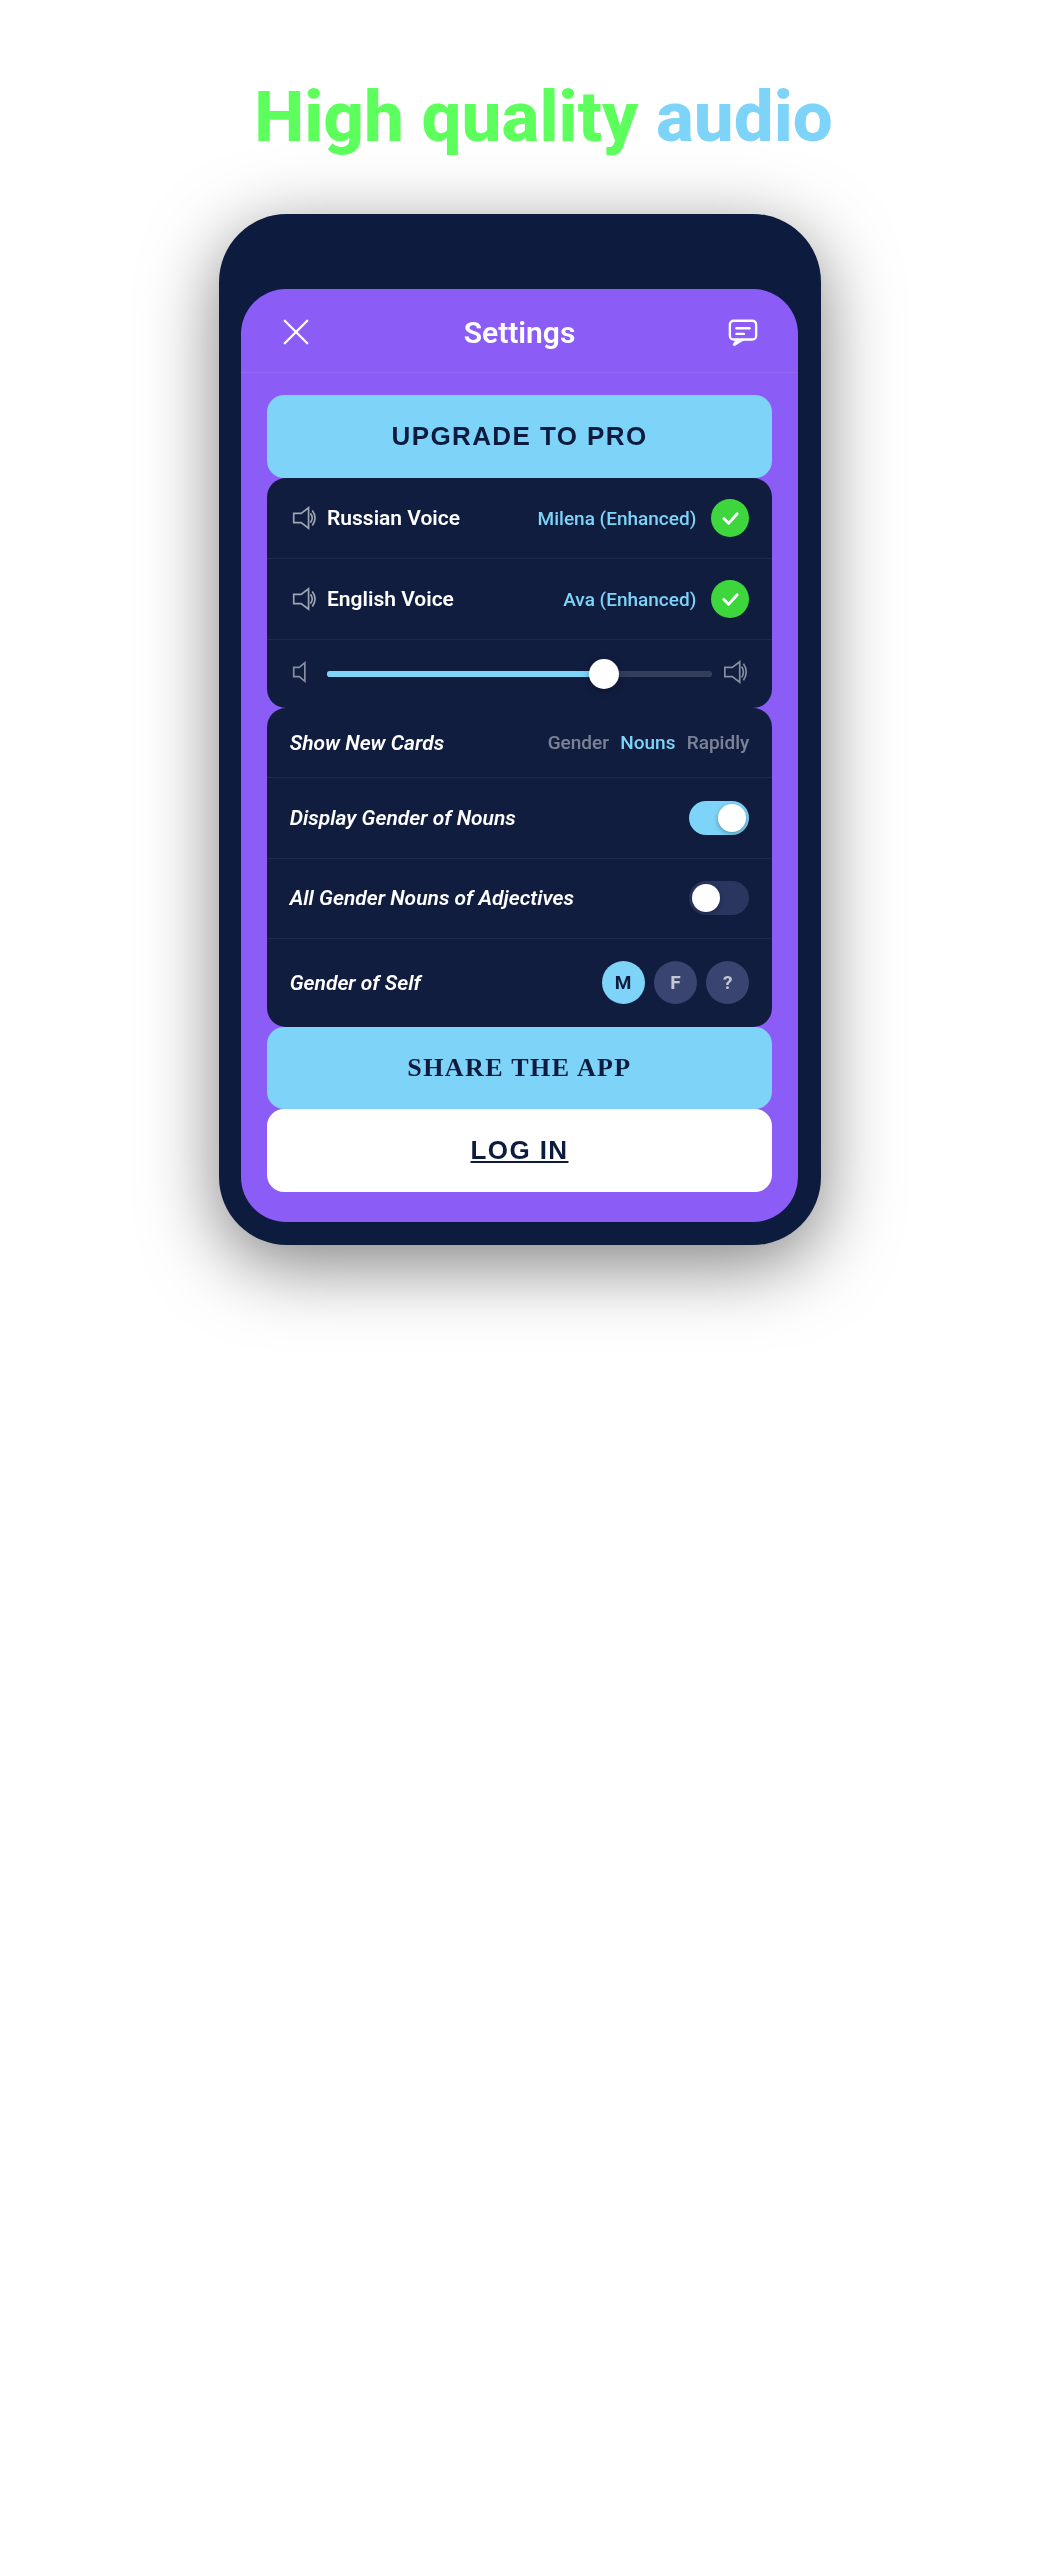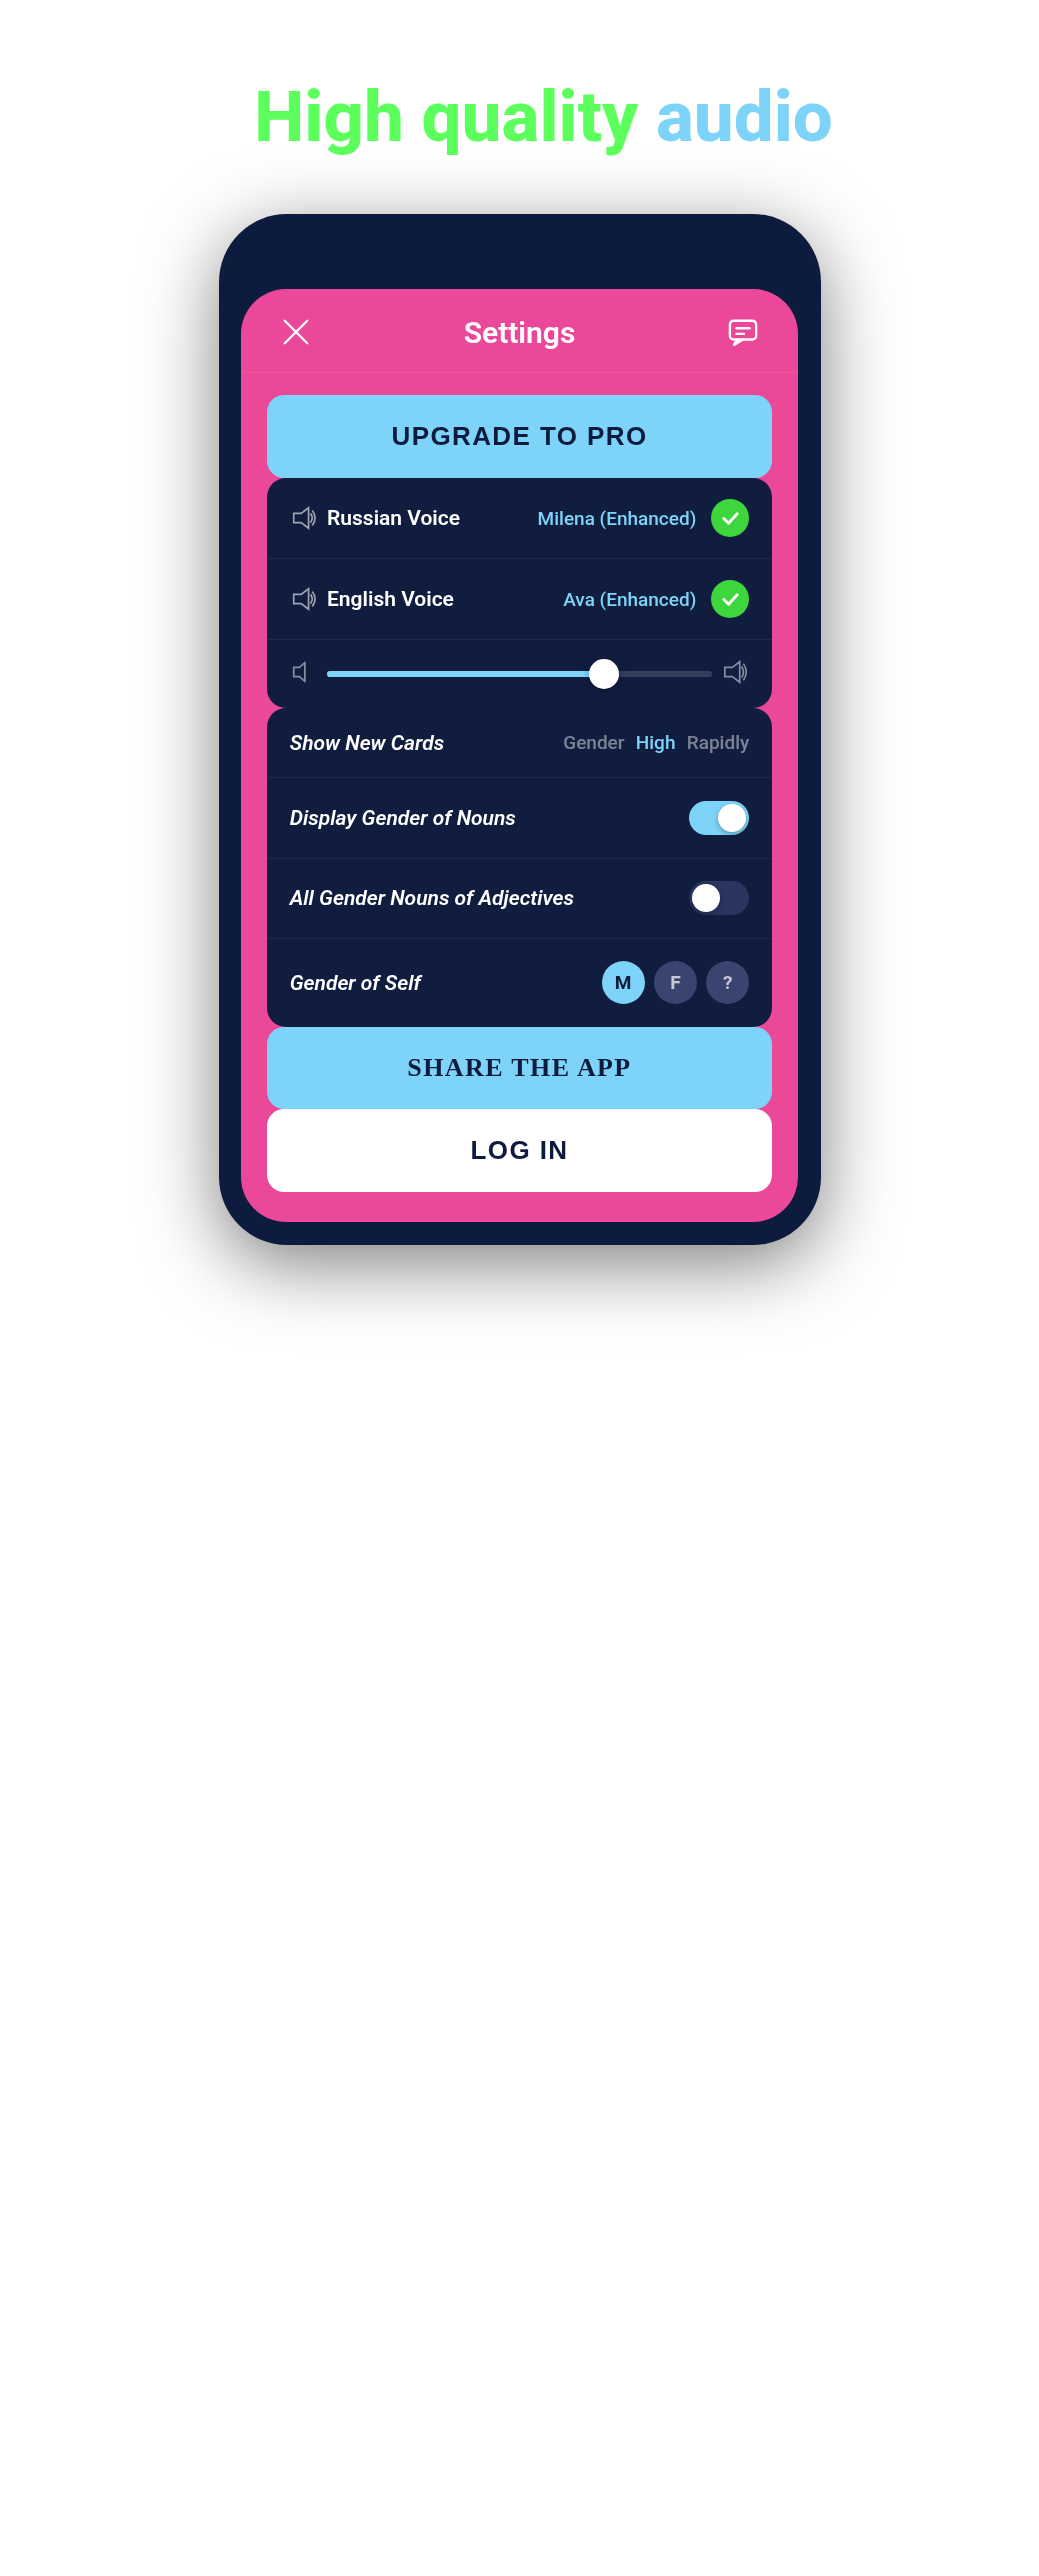--- a/index.html
+++ b/index.html
@@ -50,21 +50,21 @@
       margin-bottom: 7.5px;
     }
     .phone-notch {
       width: 151px;
       height: 34px;
       background: #0d1b3e;
       border-radius: 0 0 26px 26px;
     }
     
     .phone-screen {
-      background: #ec4899;
+      background: #8b5cf6;
       border-radius: 45px;
       overflow: hidden;
     }
     
     .screen-header {
       display: flex;
       align-items: center;
       justify-content: space-between;
       padding: 22.6px 34px 19px;
       border-bottom: 0.9px solid rgba(255,255,255,0.08);
@@ -323,20 +323,21 @@
       width: 100%;
       cursor: pointer;
       text-align: center;
     }
     .login-btn-text {
       color: #0d1b3e;
       font-size: 26px;
       font-weight: 800;
       letter-spacing: 1.4px;
       text-transform: uppercase;
+      text-decoration: underline;
     }
     .volume-low svg, .volume-high svg {
       stroke: rgba(255,255,255,0.5);
     }
   </style>
 </head>
 <body>
 
 <div class="page-wrapper">
 
@@ -434,21 +435,21 @@
           </div>
 
         </div>
 
         <div class="options-card">
 
           <div class="option-row">
             <span class="option-label">Show New Cards</span>
             <div class="show-options">
               <span class="show-opt">Gender</span>
-              <span class="show-opt active">High</span>
+              <span class="show-opt active">Nouns</span>
               <span class="show-opt">Rapidly</span>
             </div>
           </div>
 
           <div class="option-row">
             <span class="option-label">Display Gender of Nouns</span>
             <div class="toggle on">
               <div class="toggle-thumb"></div>
             </div>
           </div>

